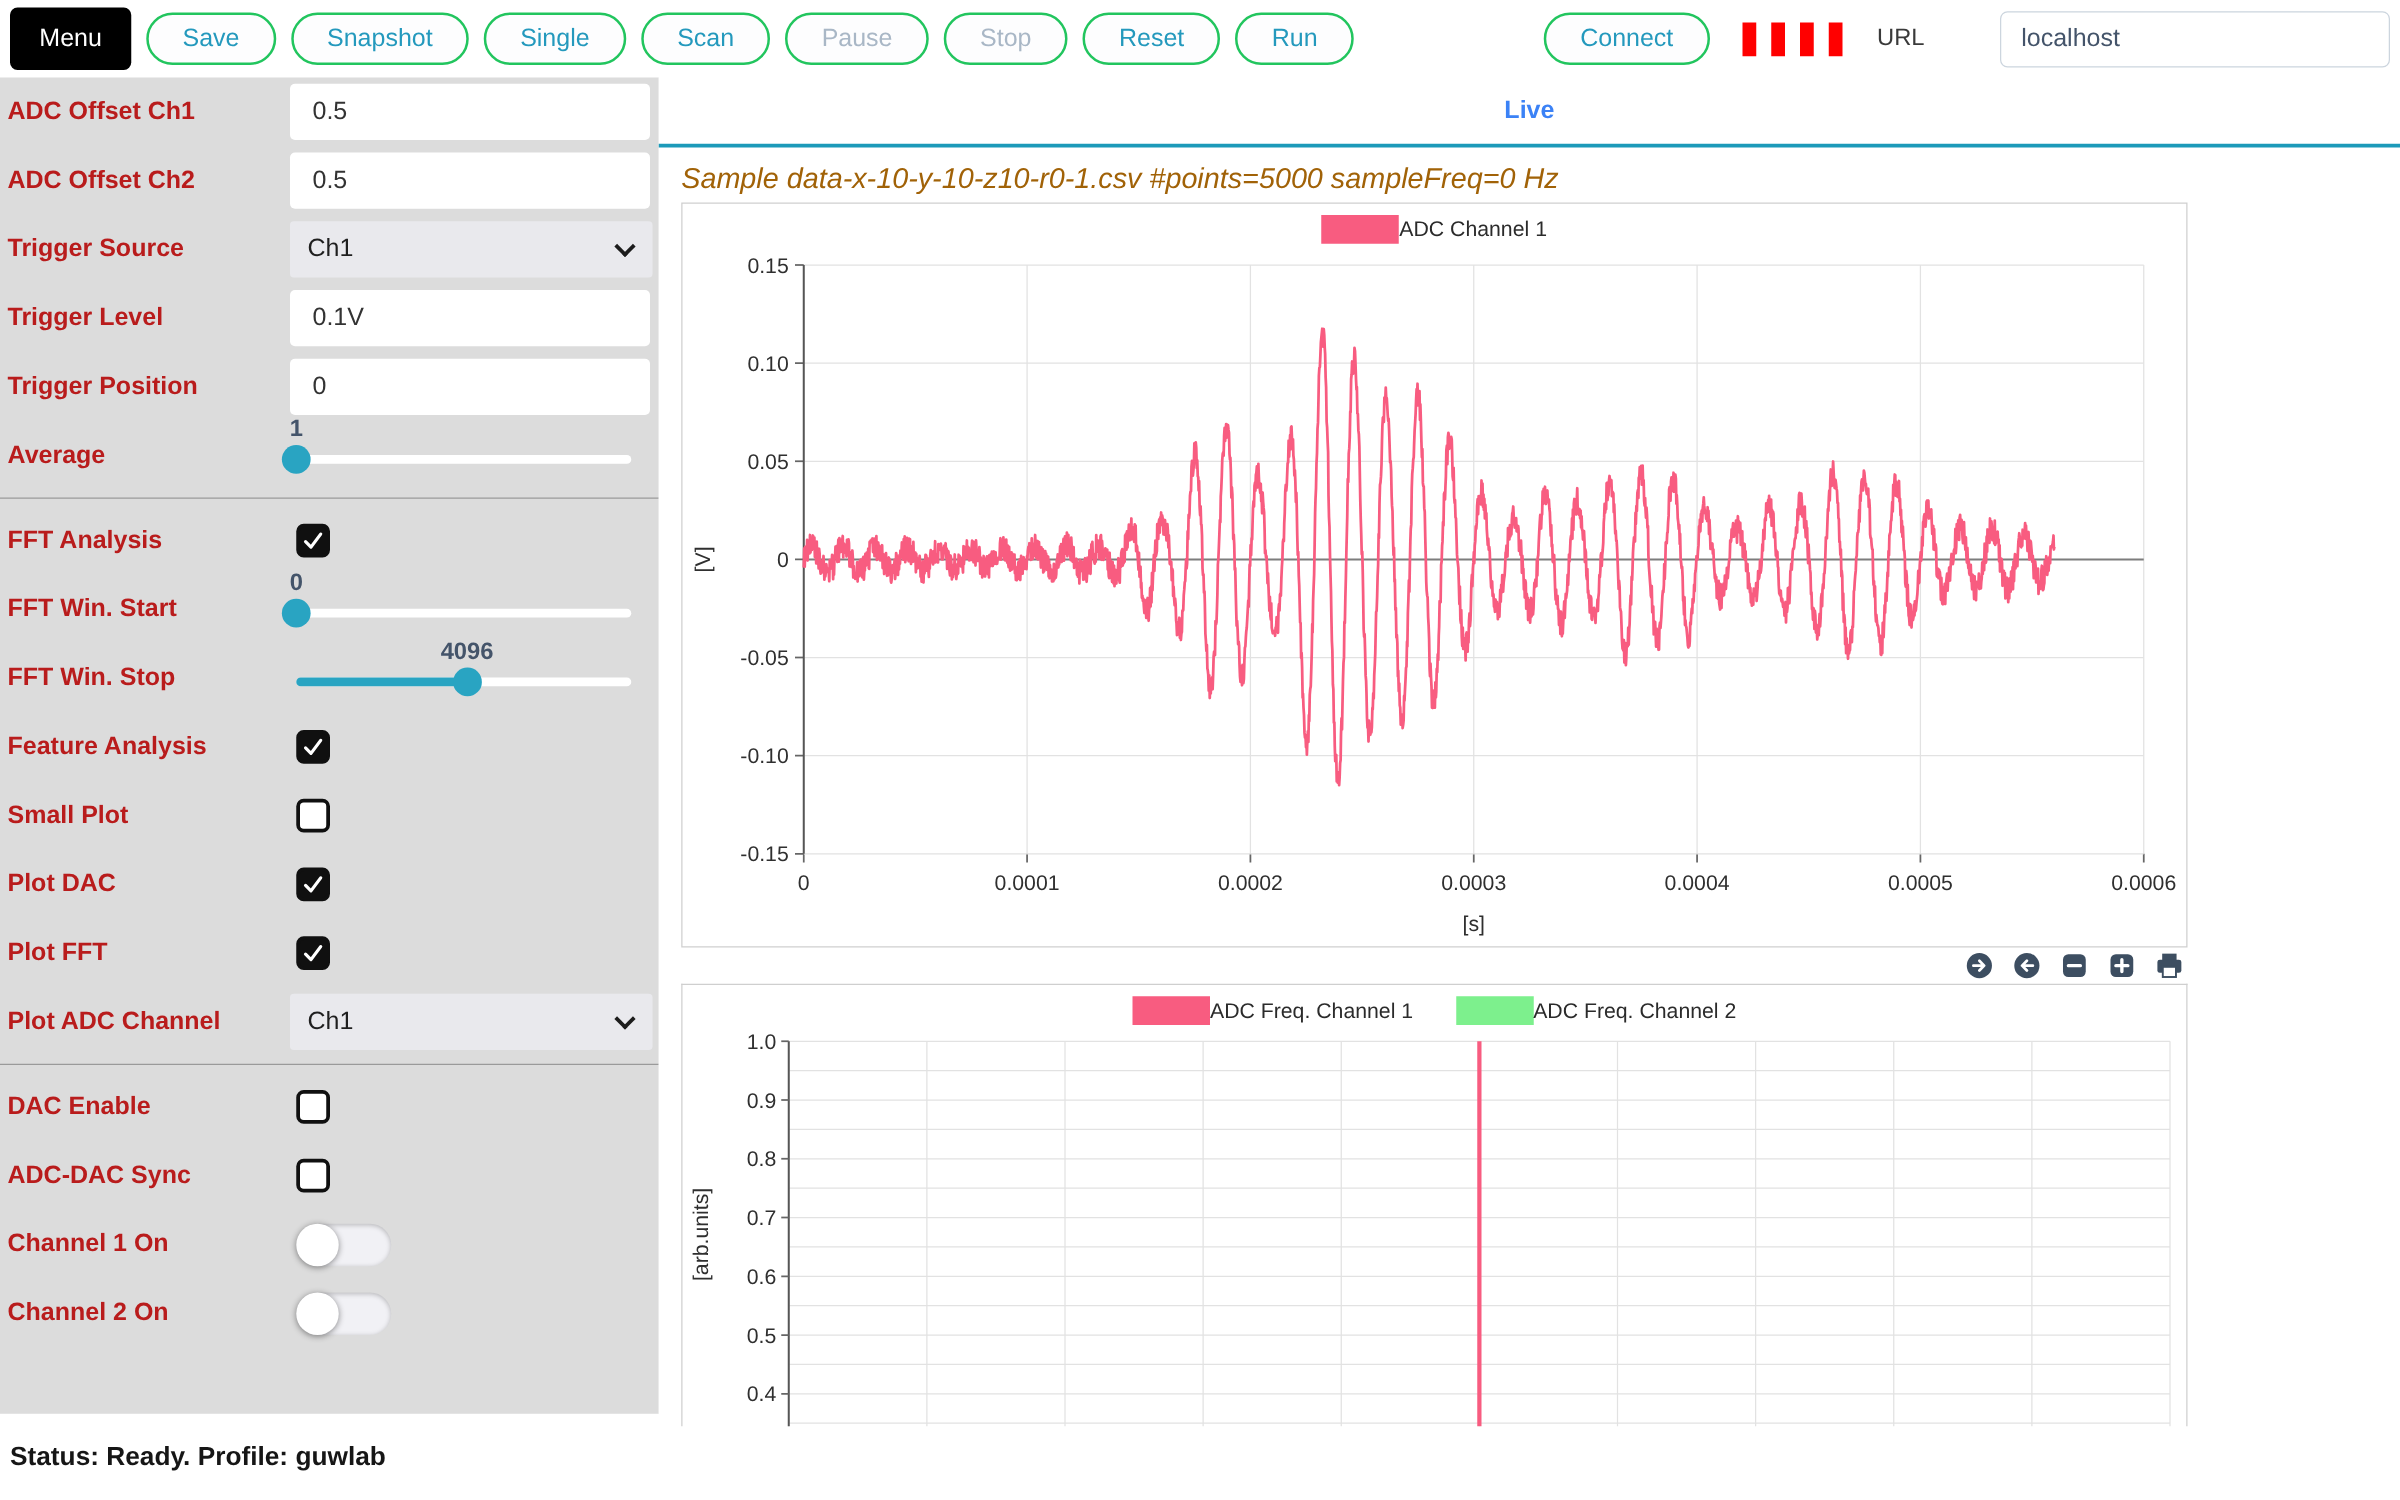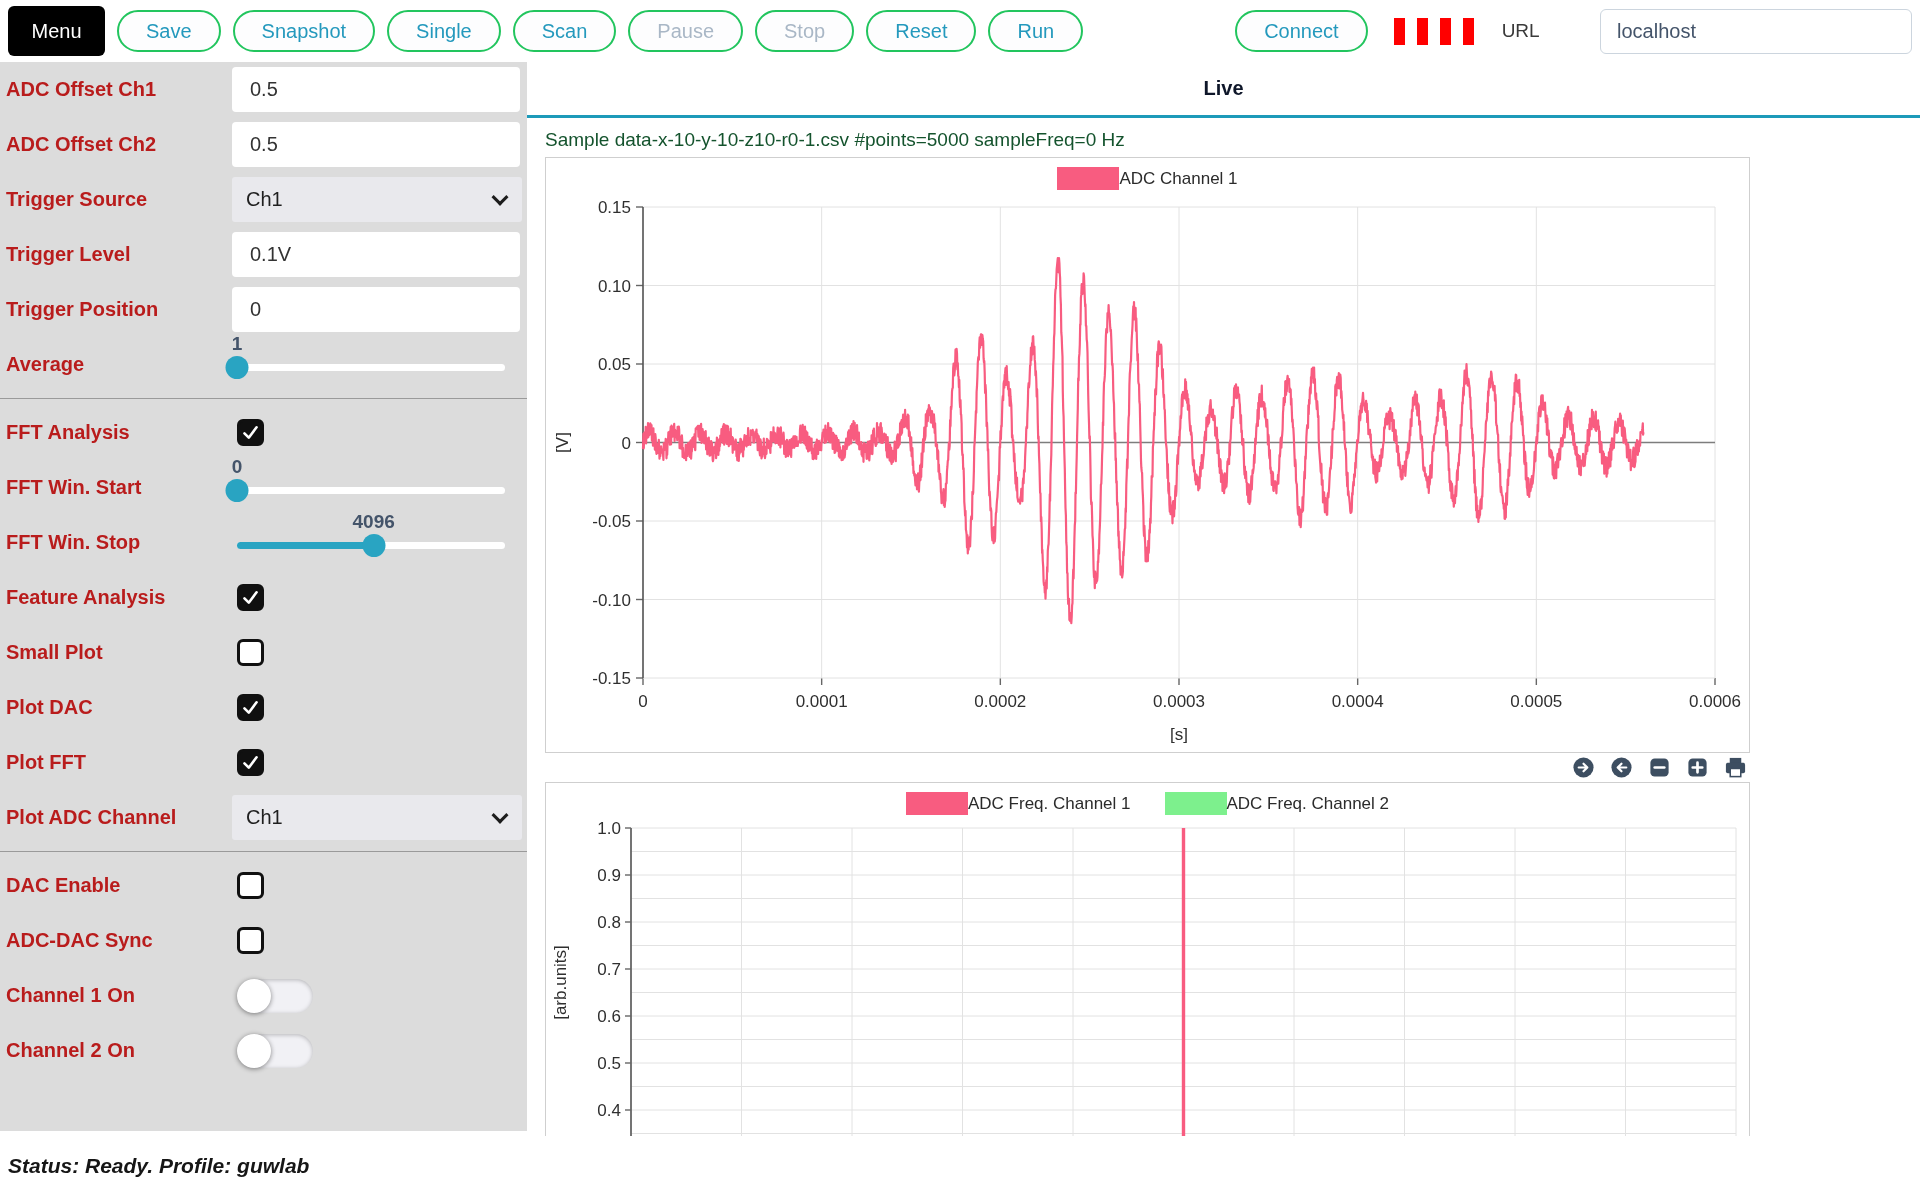--- a/index.html
+++ b/index.html
@@ -54,40 +54,40 @@
                   background:#29a4c2; transform:translateX(-50%); cursor:pointer; }
 
   .toggle { width:76px; height:34px; border-radius:17px; background:#f1f1f5; margin-left:5px;
             box-shadow:inset 0 1px 4px rgba(0,0,0,.25); position:relative; cursor:pointer; }
   .toggle-knob { position:absolute; left:0; top:0; width:34px; height:34px; border-radius:50%;
                  background:#fff; box-shadow:0 1px 5px rgba(0,0,0,.45); }
 
   
   .tab-bar { height:56px; border-bottom:3px solid #1d9ab9; display:flex; align-items:center;
              justify-content:center; }
-  .tab-live { color:#0f172a; font-size:20px; font-weight:700; cursor:pointer; }
-  .info-line { margin:11px 0 6px 18px; font-size:19px; color:#14532d; }
+  .tab-live { color:#3b82f6; font-size:20px; font-weight:700; cursor:pointer; }
+  .info-line { margin:11px 0 6px 18px; font-size:23px; font-style:italic; color:#a16207; }
 
   .chart-card { width:1205px; margin-left:18px; border:1px solid #cfcfcf; position:relative; background:#fff; }
   .chart-card.time { height:596px; }
   .chart-card.freq { height:354px; border-bottom:none; overflow:hidden; }
   .chart-card svg.plot { position:absolute; left:0; top:0; }
 
   .legend { position:absolute; top:9px; left:0; right:0; display:flex; justify-content:center;
             gap:34px; z-index:2; }
   .legend-item { display:flex; align-items:center; cursor:pointer; }
   .legend-swatch { width:62px; height:23px; }
   .legend-label { font-size:17px; color:#2b2b2b; }
 
   .plot-tools { width:1205px; margin-left:18px; height:29px; display:flex; justify-content:flex-end;
                 align-items:center; gap:15px; padding:2px 3px; color:#3d4e61; }
   .plot-tools svg { width:23px; height:23px; cursor:pointer; }
 
   
-  .status-bar { height:69px; background:#fff; display:flex; align-items:center; padding-left:8px;font-style:italic; }
+  .status-bar { height:69px; background:#fff; display:flex; align-items:center; padding-left:8px; }
   .status-text { font-size:21px; font-weight:700; color:#161616; }
 </style>
 </head>
 <body>
 
 <div class="toolbar">
   <div class="menu-btn">Menu</div>
   <div class="pill">Save</div>
   <div class="pill">Snapshot</div>
   <div class="pill">Single</div>

